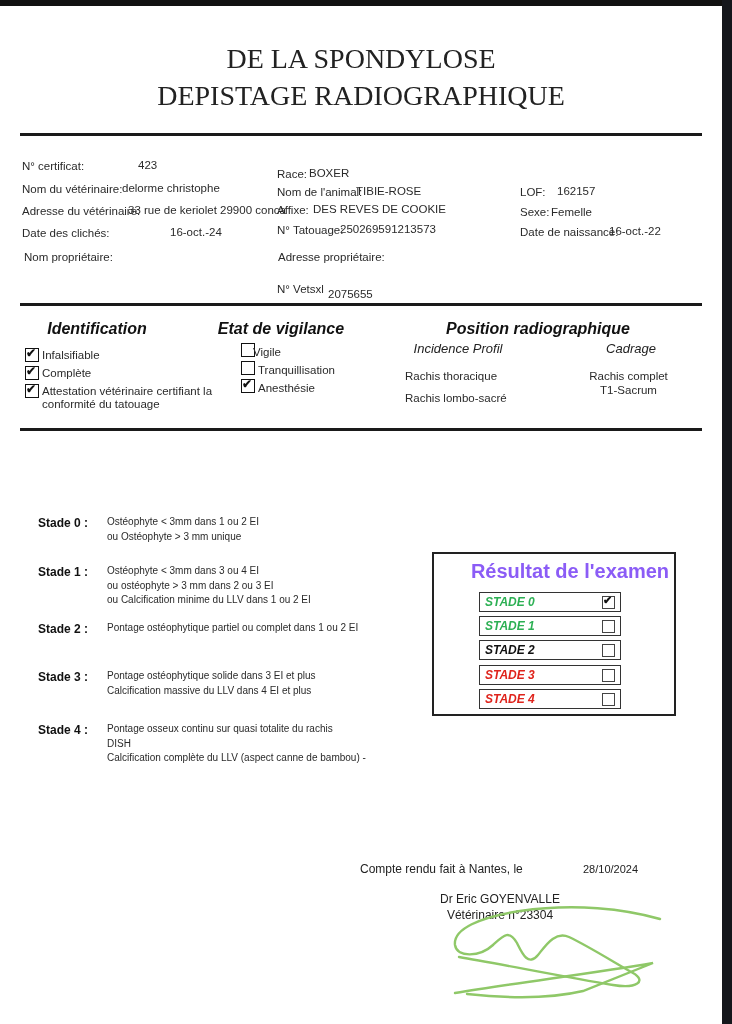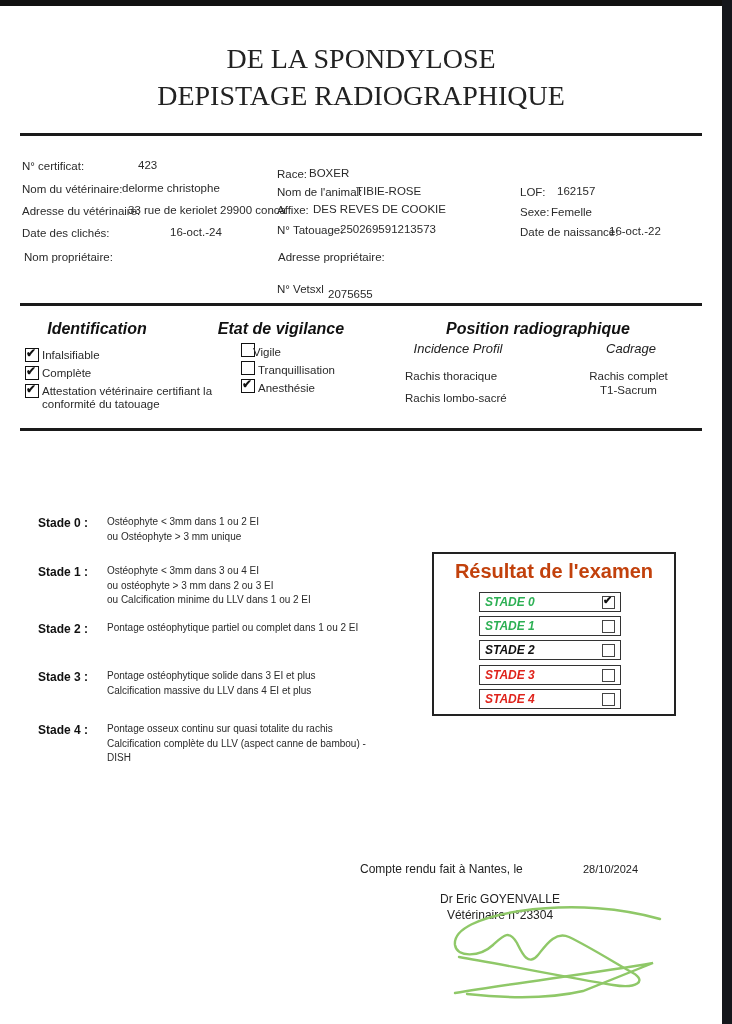--- a/index.html
+++ b/index.html
@@ -17,22 +17,22 @@
   .pos-item{position:absolute;font-size:11.5px;color:#2a2a2a;}
   .cb{position:absolute;width:12px;height:12px;border:1.6px solid #111;background:#fff;}
   .cb.checked::after{content:"✔";position:absolute;left:0px;top:-3px;font-size:12px;
                      font-weight:bold;color:#111;}
   .ck-lbl{position:absolute;font-size:11.5px;color:#2a2a2a;line-height:13px;}
   .stade-lbl{position:absolute;left:38px;font-size:12px;font-weight:bold;color:#111;white-space:nowrap;}
   .stade-txt{position:absolute;left:107px;font-size:10px;line-height:14.5px;color:#2a2a2a;}
   .stade-txt span{display:block;white-space:nowrap;}
   .res-box{position:absolute;left:432px;top:552px;width:240px;height:160px;
            border:2px solid #222;background:#fff;}
-  .res-head{position:absolute;left:0;top:6px;width:100%;text-align:center;
-            font-size:20px;font-weight:bold;color:#c2410c;}
+  .res-head{position:absolute;left:16px;top:6px;width:100%;text-align:center;
+            font-size:20px;font-weight:bold;color:#8b5cf6;}
   .res-row{position:absolute;left:45px;width:130px;height:18px;border:1px solid #333;
            display:flex;align-items:center;justify-content:space-between;padding:0 5px;}
   .res-row .res-lbl{font-size:12px;font-weight:bold;font-style:italic;white-space:nowrap;}
   .res-cb{position:relative;width:11px;height:11px;border:1.4px solid #444;background:#fff;}
   .res-cb.checked::after{content:"✔";position:absolute;left:0px;top:-3px;font-size:11px;
                          font-weight:bold;color:#111;}
   .foot-txt{position:absolute;font-size:12px;color:#222;white-space:nowrap;}
   .sig{position:absolute;left:425px;top:905px;width:245px;height:105px;}
 </style>
 </head>
@@ -127,22 +127,22 @@
 
   <span class="stade-lbl" style="top:670px;">Stade 3 :</span>
   <div class="stade-txt" style="top:669px;">
     <span>Pontage ostéophytique solide dans 3 EI et plus</span>
     <span>Calcification massive du LLV dans 4 EI et plus</span>
   </div>
 
   <span class="stade-lbl" style="top:723px;">Stade 4 :</span>
   <div class="stade-txt" style="top:722px;">
     <span>Pontage osseux continu sur quasi totalite du rachis</span>
+    <span>DISH</span>
     <span>Calcification complète du LLV (aspect canne de bambou) -</span>
-    <span>DISH</span>
   </div>
 
   <div class="res-box">
     <div class="res-head">Résultat de l'examen</div>
 
     <div class="res-row" style="top:38px;">
       <span class="res-lbl" style="color: rgb(45, 176, 84);">STADE 0</span>
       <span class="res-cb checked"></span>
     </div>
     <div class="res-row" style="top:62px;">

